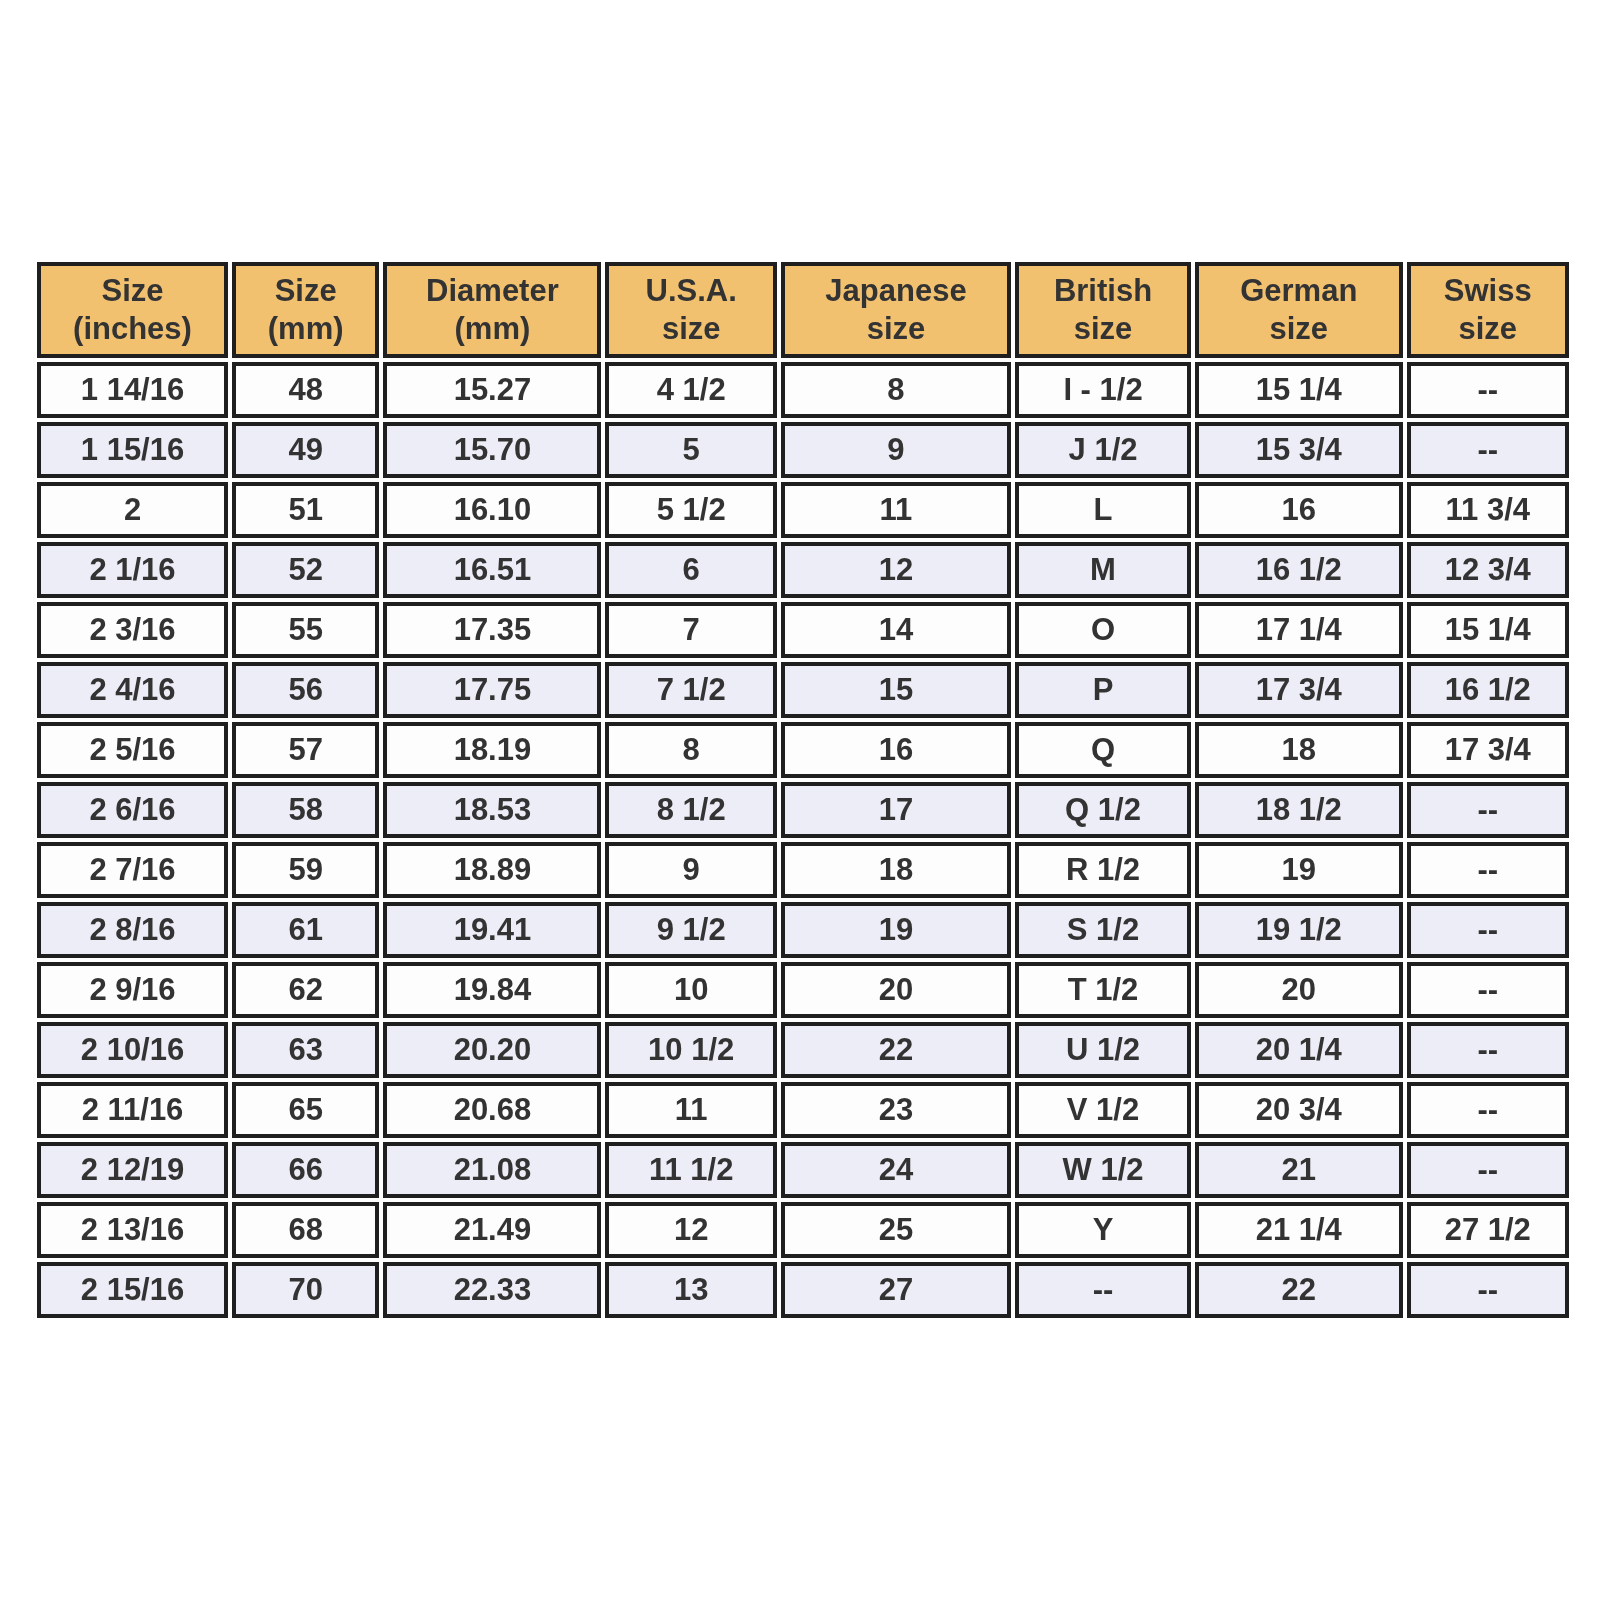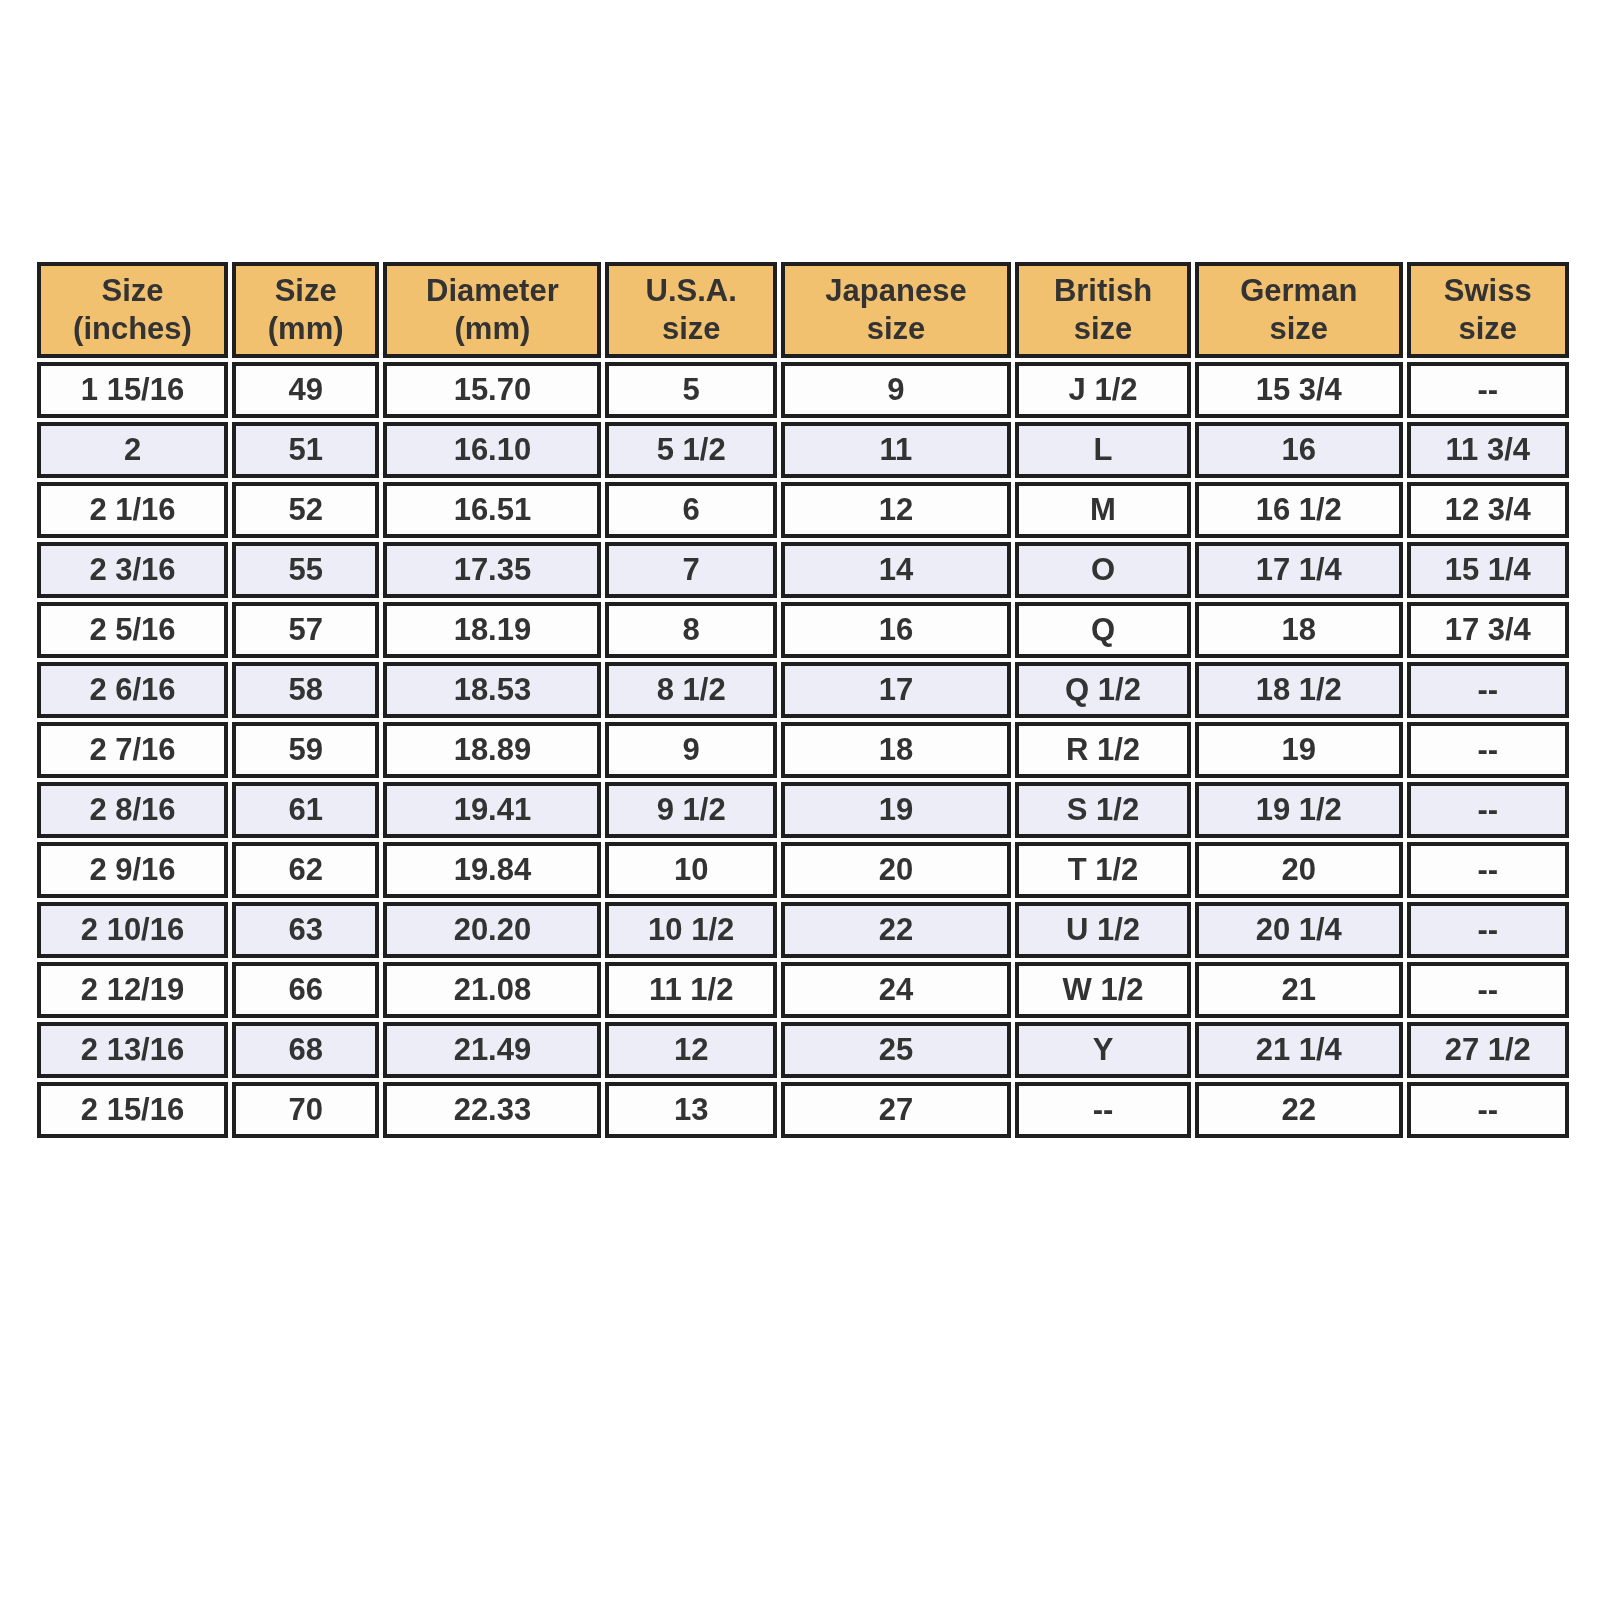--- a/index.html
+++ b/index.html
@@ -81,20 +81,30 @@
         <th>British
 size</th>
         <th>German
 size</th>
         <th>Swiss
 size</th>
       </tr>
     </thead>
     <tbody>
         <tr>
+          <td>1 14/16</td>
+          <td>48</td>
+          <td>15.27</td>
+          <td>4 1/2</td>
+          <td>8</td>
+          <td>I - 1/2</td>
+          <td>15 1/4</td>
+          <td>--</td>
+        </tr>
+        <tr>
           <td>1 15/16</td>
           <td>49</td>
           <td>15.70</td>
           <td>5</td>
           <td>9</td>
           <td>J 1/2</td>
           <td>15 3/4</td>
           <td>--</td>
         </tr>
         <tr>
@@ -121,20 +131,30 @@
           <td>2 3/16</td>
           <td>55</td>
           <td>17.35</td>
           <td>7</td>
           <td>14</td>
           <td>O</td>
           <td>17 1/4</td>
           <td>15 1/4</td>
         </tr>
         <tr>
+          <td>2 4/16</td>
+          <td>56</td>
+          <td>17.75</td>
+          <td>7 1/2</td>
+          <td>15</td>
+          <td>P</td>
+          <td>17 3/4</td>
+          <td>16 1/2</td>
+        </tr>
+        <tr>
           <td>2 5/16</td>
           <td>57</td>
           <td>18.19</td>
           <td>8</td>
           <td>16</td>
           <td>Q</td>
           <td>18</td>
           <td>17 3/4</td>
         </tr>
         <tr>
@@ -181,20 +201,30 @@
           <td>2 10/16</td>
           <td>63</td>
           <td>20.20</td>
           <td>10 1/2</td>
           <td>22</td>
           <td>U 1/2</td>
           <td>20 1/4</td>
           <td>--</td>
         </tr>
         <tr>
+          <td>2 11/16</td>
+          <td>65</td>
+          <td>20.68</td>
+          <td>11</td>
+          <td>23</td>
+          <td>V 1/2</td>
+          <td>20 3/4</td>
+          <td>--</td>
+        </tr>
+        <tr>
           <td>2 12/19</td>
           <td>66</td>
           <td>21.08</td>
           <td>11 1/2</td>
           <td>24</td>
           <td>W 1/2</td>
           <td>21</td>
           <td>--</td>
         </tr>
         <tr>

